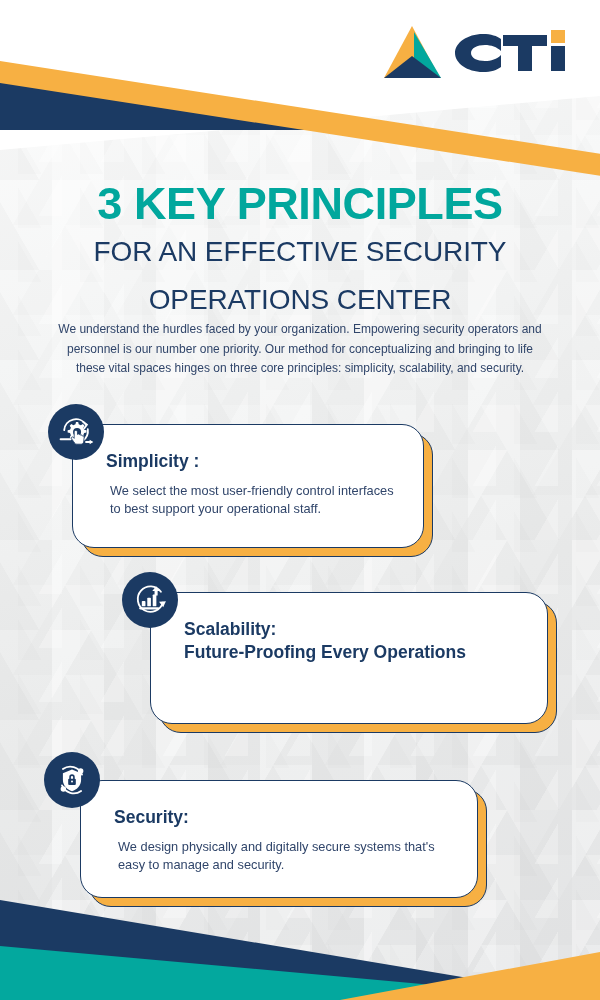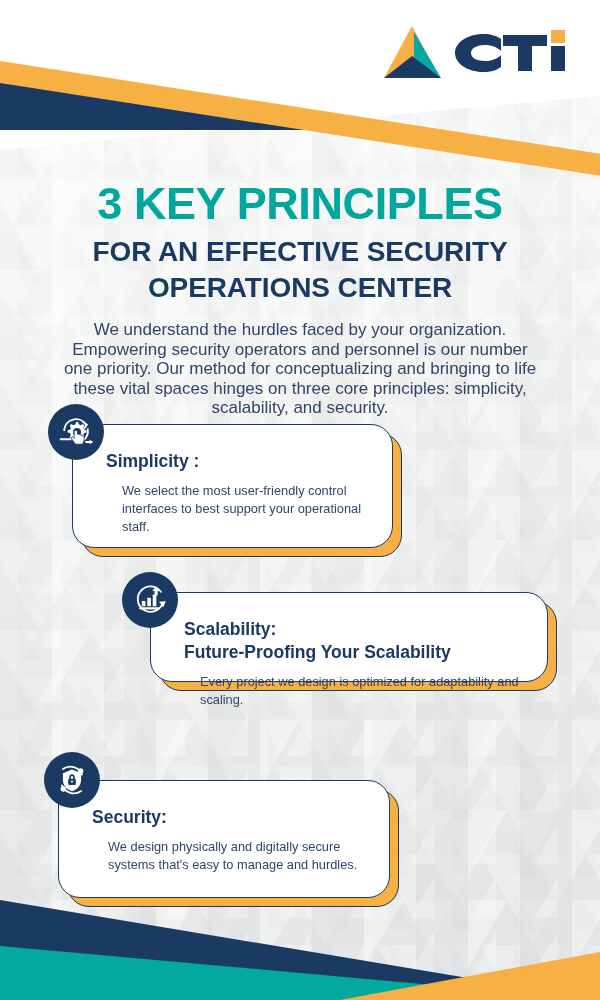--- a/index.html
+++ b/index.html
@@ -90,32 +90,32 @@
     line-height: 52px;
     font-weight: 700;
     letter-spacing: -0.4px;
     color: #01a79d;
     font-stretch: condensed;
   }
   .headline-sub {
     margin: 4px 0 0 0;
     font-size: 28px;
     line-height: 36px;
-    font-weight: 700;
+    font-weight: 400;
     letter-spacing: -0.1px;
     color: #1b3a63;
   }
 
   .intro {
     position: absolute;
     left: 58px; top: 320px;
     width: 484px;
     margin: 0;
     text-align: center;
-    font-size: 17px;
+    font-size: 12px;
     line-height: 19.5px;
     color: #30456a;
   }
 
   
   .card {
     position: absolute;
   }
   .card-shadow {
     position: absolute;
@@ -142,45 +142,45 @@
   }
   .card-title {
     margin: 0;
     font-size: 17.5px;
     line-height: 23px;
     font-weight: 700;
     color: #1b3a63;
   }
   .card-title .t2 { display: block; }
   .card-desc {
-    margin: 9px 0 0 16px;
+    margin: 9px 0 0 4px;
     font-size: 12.8px;
     line-height: 18px;
     color: #30456a;
   }
 
   .icon-circle {
     position: absolute;
     width: 56px; height: 56px;
     border-radius: 50%;
     background: #1b3a63;
     z-index: 5;
     display: flex;
     align-items: center;
     justify-content: center;
   }
 
   
-  #card-simplicity  { left: 72px;  top: 424px; width: 321px; height: 124px; text-decoration: underline; }
+  #card-simplicity  { left: 72px;  top: 424px; width: 352px; height: 124px; text-decoration: underline; }
   #icon-simplicity  { left: 48px;  top: 404px; }
 
-  #card-scalability { left: 150px; top: 592px; width: 398px; height: 90px; }
+  #card-scalability { left: 150px; top: 592px; width: 398px; height: 132px; }
   #icon-scalability { left: 122px; top: 572px; }
 
-  #card-security    { left: 58px;  top: 780px; width: 332px; height: 118px; }
+  #card-security    { left: 80px;  top: 780px; width: 398px; height: 118px; }
   #icon-security    { left: 44px;  top: 752px; }
 
   
   .ftr-navy {
     position: absolute;
     left: 0; bottom: 0; width: 600px; height: 130px;
     background: #1b3a63;
     clip-path: polygon(0 30px, 600px 130px, 600px 130px, 0 130px);
   }
   .ftr-teal {
@@ -222,21 +222,21 @@
 
       <rect x="172" y="24" width="14" height="25" fill="#1b3a63"></rect>
 
       <rect x="172" y="8" width="14" height="13" fill="#f7b043"></rect>
     </svg>
   </div>
 
   <div class="headline-wrap">
     <h1 class="headline-main">3 KEY PRINCIPLES</h1>
     <h2 class="headline-sub">FOR AN EFFECTIVE SECURITY</h2>
-    <h2 class="headline-sub" style="margin-top:0">OPERATIONS CENTER</h2>
+    <h2 class="headline-sub" style="margin-top:12px">OPERATIONS CENTER</h2>
   </div>
 
   <p class="intro">We understand the hurdles faced by your organization. Empowering security operators and personnel is our number one priority. Our method for conceptualizing and bringing to life these vital spaces hinges on three core principles: simplicity, scalability, and security.</p>
 
   <div class="icon-circle" id="icon-simplicity">
     <svg viewBox="0 0 44 44" width="40" height="40">
       <g fill="none" stroke="#ffffff" stroke-width="2" stroke-linecap="round">
         <path d="M9,20 A13,13 0 0 1 33,14"></path>
         <path d="M35,19 A13,13 0 0 1 30,31"></path>
         <path d="M30,11 L34,14 L31,18"></path>
@@ -279,23 +279,22 @@
       <path d="M27,17 L27,12 L24.5,12 L28.7,7 L32.9,12 L30.4,12 L30.4,17 Z" fill="#ffffff"></path>
       <rect x="10" y="30" width="22" height="2.4" rx="1.2" fill="#ffffff"></rect>
     </svg>
   </div>
   <div class="card" id="card-scalability">
     <div class="card-shadow"></div>
     <div class="card-body"></div>
     <div class="card-text">
       <h3 class="card-title">
         <span>Scalability:</span>
-        <span class="t2">Future-Proofing Your Scalability</span>
+        <span class="t2">Future-Proofing Every Operations</span>
       </h3>
-      <p class="card-desc">Every project we design is optimized for adaptability and scaling.</p>
     </div>
   </div>
 
   <div class="icon-circle" id="icon-security">
     <svg viewBox="0 0 44 44" width="40" height="40">
       <g fill="none" stroke="#ffffff" stroke-width="2" stroke-linecap="round">
         <path d="M12,10 A14,14 0 0 1 33,16"></path>
         <path d="M32,34 A14,14 0 0 1 11,28"></path>
       </g>
       <circle cx="31.5" cy="12" r="3" fill="#ffffff"></circle>
@@ -308,21 +307,21 @@
       <circle cx="22" cy="23.6" r="1.1" fill="#ffffff"></circle>
     </svg>
   </div>
   <div class="card" id="card-security">
     <div class="card-shadow"></div>
     <div class="card-body"></div>
     <div class="card-text">
       <h3 class="card-title">
         <span>Security:</span>
       </h3>
-      <p class="card-desc">We design physically and digitally secure systems that's easy to manage and hurdles.</p>
+      <p class="card-desc">We design physically and digitally secure systems that's easy to manage and security.</p>
     </div>
   </div>
 
   <div class="ftr-navy"></div>
   <div class="ftr-teal"></div>
   <div class="ftr-orange"></div>
 
 </div>
 
 </body></html>

